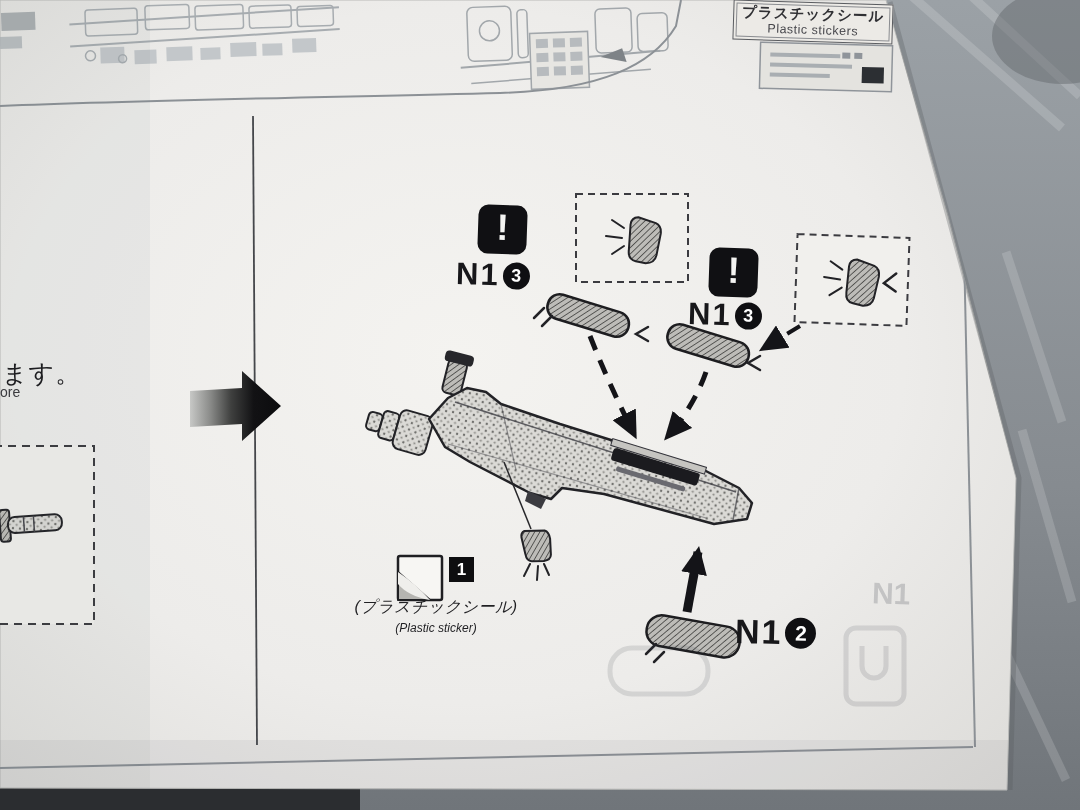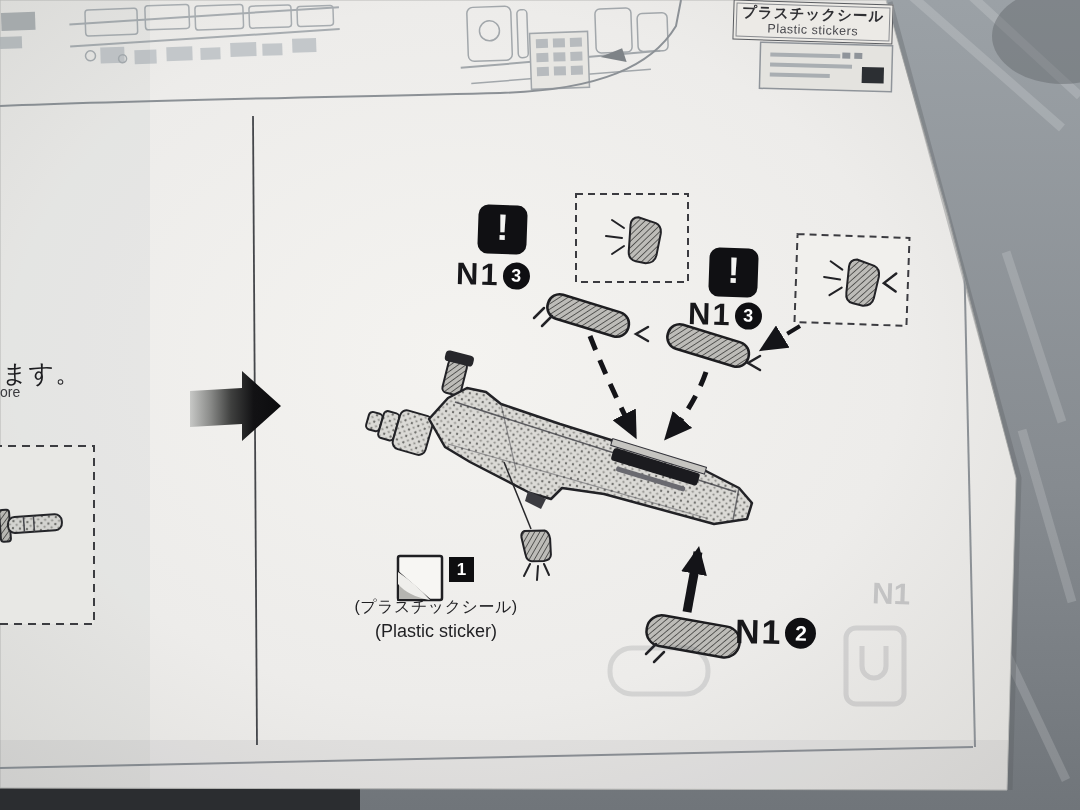--- a/index.html
+++ b/index.html
@@ -36,23 +36,23 @@
     font-size:18px;font-weight:bold;}
   .plabel-1{left:456px;top:257px;}
   .plabel-2{left:688px;top:297px;}
   .plabel-3{left:735px;top:613px;}
   .plabel-3 .code{font-size:34px;}
   .plabel-3 .badge{width:31px;height:31px;font-size:21px;}
 
   
   .num-box{left:449px;top:557px;width:25px;height:25px;background:#0e0e10;color:#fff;
     display:flex;align-items:center;justify-content:center;font-size:17px;font-weight:bold;}
-  .cap{width:200px;text-align:center;color:#1f1f22;}
+  .cap{width:200px;text-align:center;color:#1f1f22;font-style:italic;}
   .cap-jp{left:336px;top:597px;font-size:16px;letter-spacing:.5px;}
-  .cap-en{left:336px;top:621px;font-size:18px;}
+  .cap-en{left:336px;top:621px;font-size:12px;}
 
   
   .ghost-n1{left:872px;top:577px;font-size:30px;font-weight:600;
     color:rgba(45,50,60,.20);transform:rotate(2deg);}
 </style>
 </head>
 <body>
 
 <div class="scene">
 

